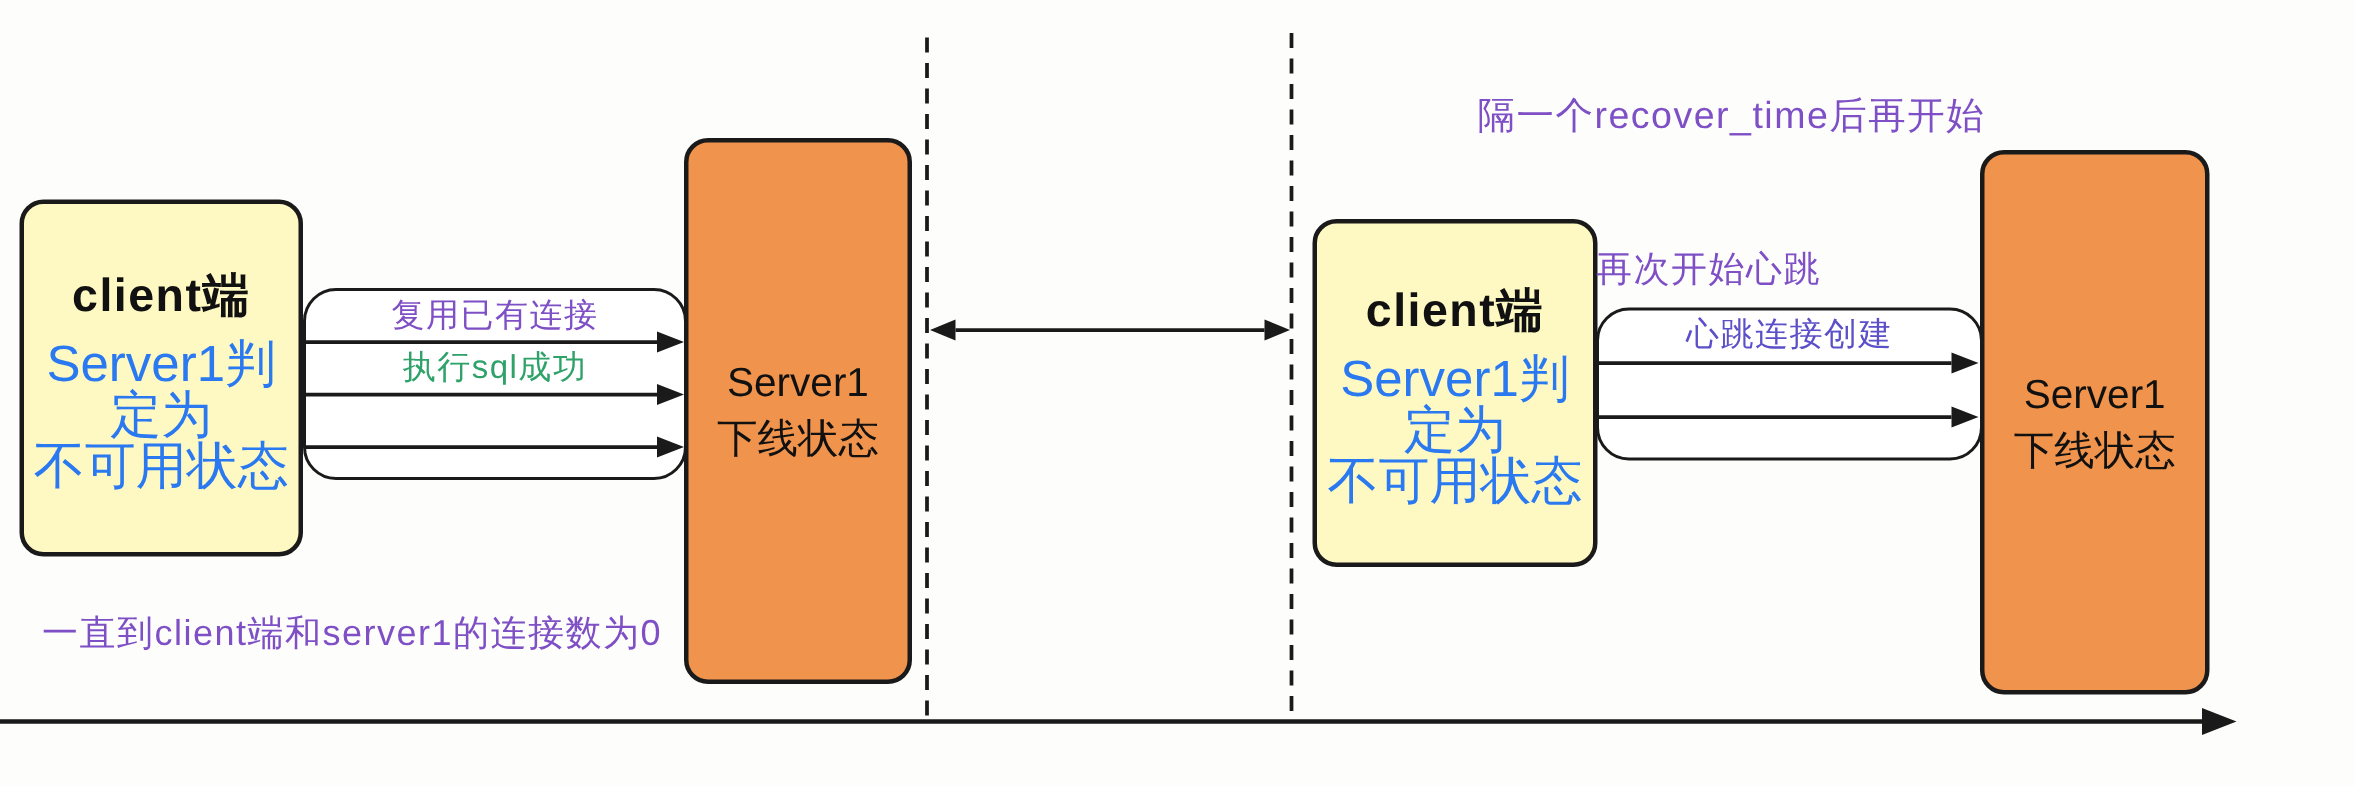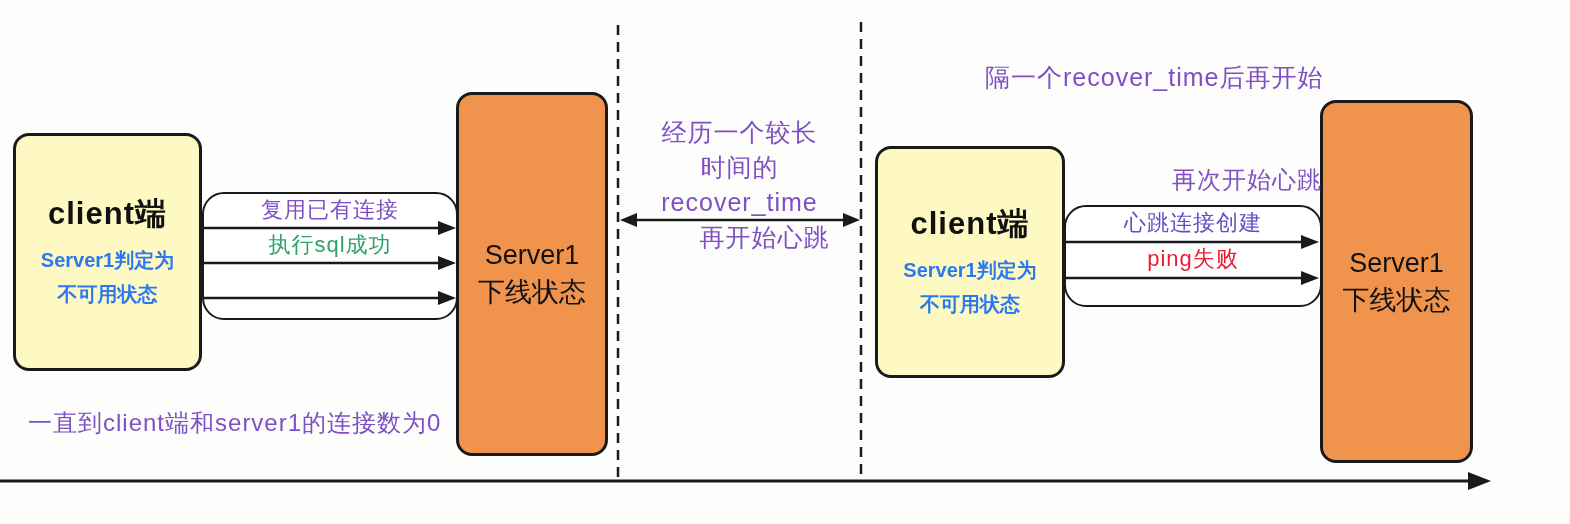--- a/index.html
+++ b/index.html
@@ -32,21 +32,21 @@
   .box.green  { background: #fef9c3; }
   .box.orange { background: #f0944d; }
   .box-title {
     font-size: 31px;
     font-weight: 600;
     color: #111;
     line-height: 42px;
     margin-bottom: 8px;
     letter-spacing: 1px;
   }
-  .box-status { font-size: 20px; line-height: 34px; font-weight: 700; }
+  .box-status { font-size: 34px; line-height: 34px; font-weight: 400; }
   .server-line { font-size: 27px; line-height: 37px; font-weight: 500; color: #111; }
 
   
   .panel {
     position: absolute;
     box-sizing: border-box;
     background: #ffffff;
     border: 2.5px solid #1a1a1a;
     border-radius: 22px;
     z-index: 3;
@@ -80,21 +80,21 @@
   }
   .gap-block {
     width: 243px;
     text-align: center;
     font-size: 25px;
     font-weight: 500;
     line-height: 35px;
     letter-spacing: 1px;
   }
   .gap-line4 { transform: translateX(25px); }
-  .center { text-align: right; }
+  .center { text-align: left; }
 </style>
 </head>
 <body>
 
 <div class="stage">
 
   <div class="box green" style="left:13px; top:133px; width:189px; height:238px;">
     <div class="box-title">client端</div>
     <div class="box-status" style="color: rgb(42, 121, 241);">Server1判定为</div>
     <div class="box-status" style="color: rgb(42, 121, 241);">不可用状态</div>
@@ -155,28 +155,21 @@
     <g>
       <line class="thk" x1="0" y1="481" x2="1468" y2="481"></line>
       <polygon class="hd" points="1468,472 1468,490 1491,481"></polygon>
     </g>
   </svg>
 
   <div class="msg-label" style="left: 202px; top: 228px; width: 256px; color: rgb(47, 162, 105);">执行sql成功</div>
   <div class="msg-label" style="left: 202px; top: 193px; width: 256px; color: rgb(126, 79, 197);">复用已有连接</div>
 
   <div class="msg-label" style="left: 1064px; top: 206px; width: 258px; color: rgb(92, 80, 200); text-align: center;">心跳连接创建</div>
-  <div class="msg-label" style="left: 1064px; top: 242px; width: 258px; color: rgb(236, 28, 48);">ping失败</div>
 
-  <div class="txt gap-block" style="left:618px; top:115px;">
-    <div style="color: rgb(126, 79, 197);">经历一个较长</div>
-    <div style="color: rgb(126, 79, 197);">时间的</div>
-    <div style="color: rgb(126, 79, 197);">recover_time</div>
-    <div class="gap-line4" style="color: rgb(126, 79, 197);">再开始心跳</div>
-  </div>
 
   <div class="txt note" style="left:985px; top:58px; width:420px;">
     <div style="color: rgb(126, 79, 197);">隔一个recover_time后再开始</div>
   </div>
 
   <div class="txt note center" style="left: 1064px; top: 163px; width: 258px; line-height: 34px; font-size: 24px; color: rgb(126, 79, 197);">再次开始心跳</div>
 
   <div class="txt note" style="left: 28px; top: 404px; font-size: 24px; color: rgb(126, 79, 197);">一直到client端和server1的连接数为0</div>
 
 </div>

